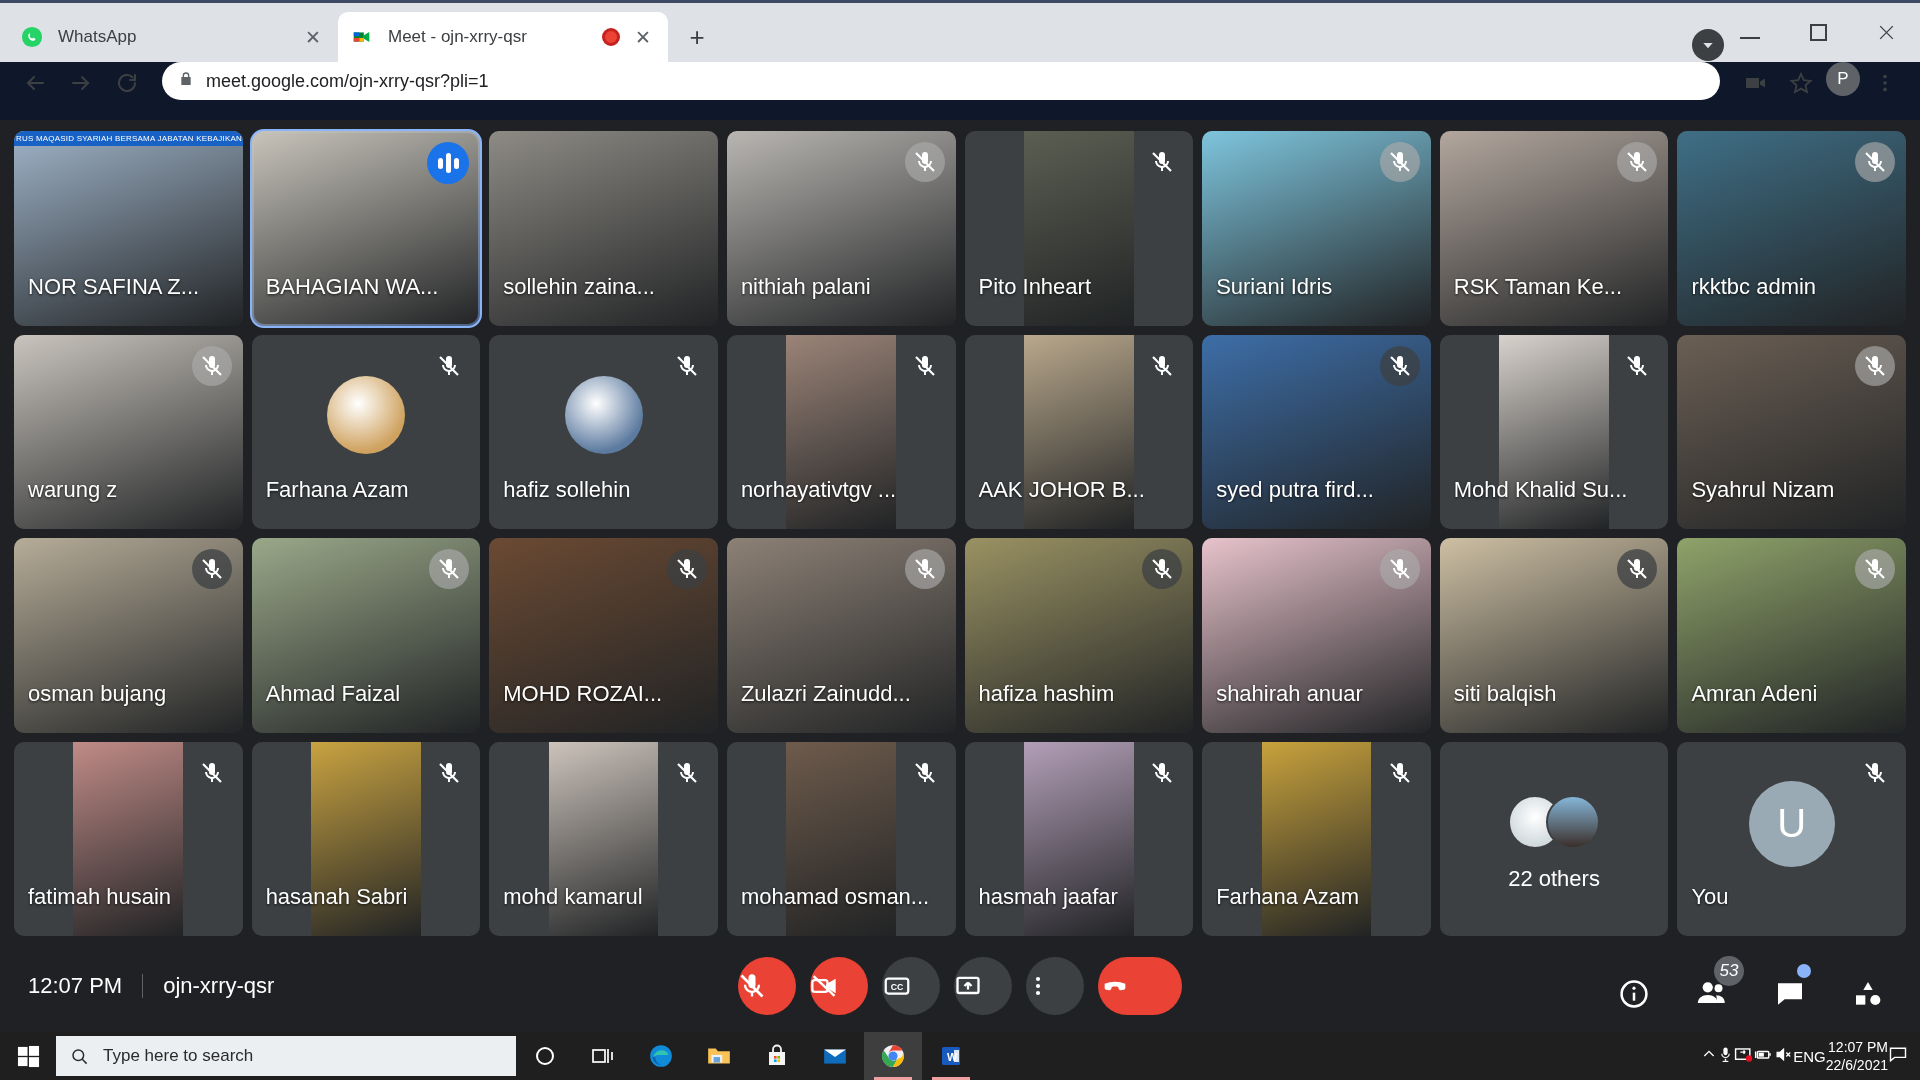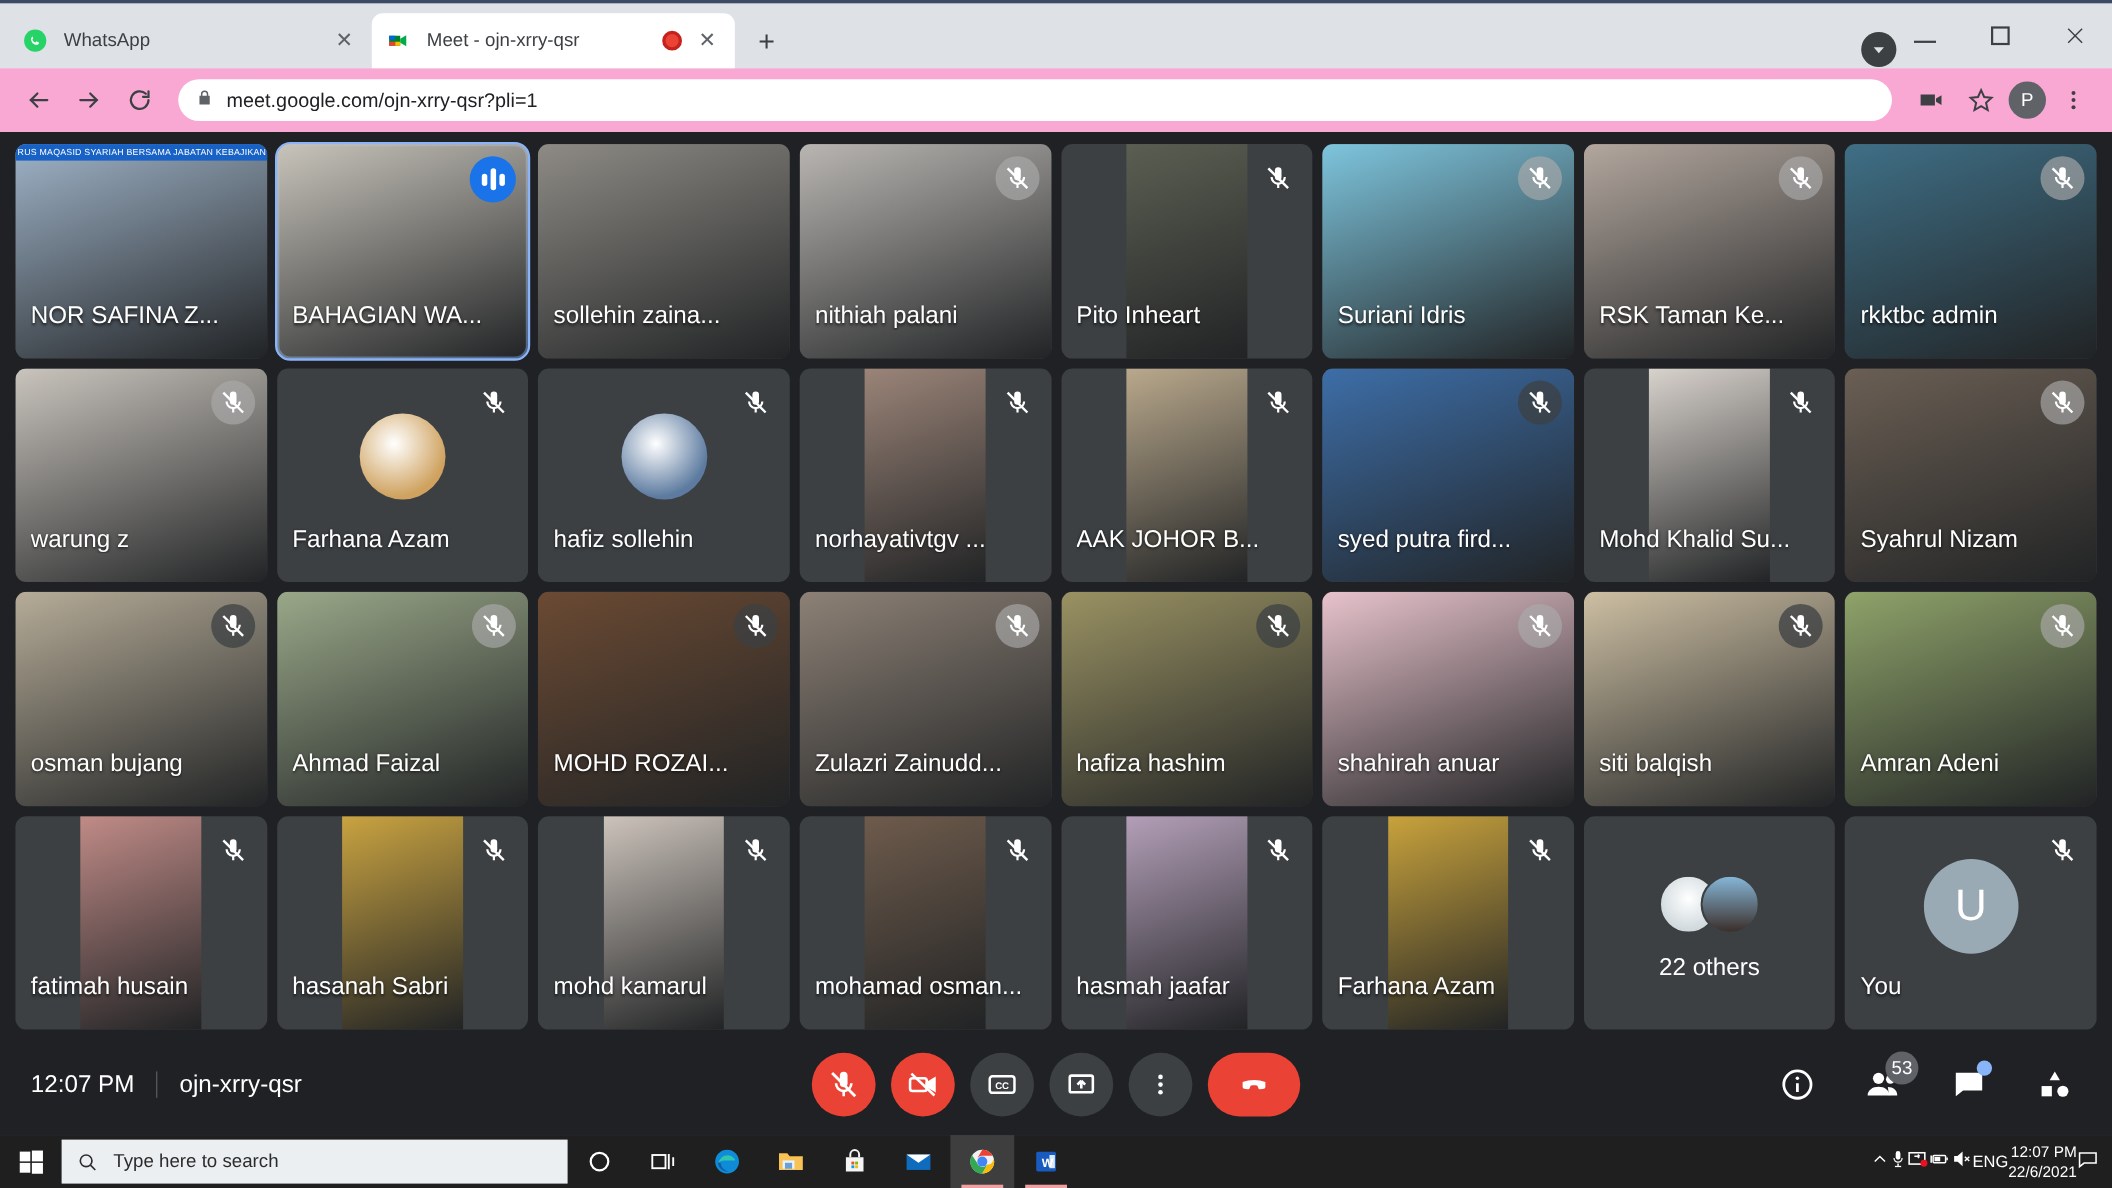--- a/index.html
+++ b/index.html
@@ -22,21 +22,21 @@
   .tab-rec { width: 18px; height: 18px; border-radius: 50%; background: #ea4335; border: 3px solid #c5221f; margin-right: 10px; flex: 0 0 18px; }
   .tab-close { width: 26px; height: 26px; display: flex; align-items: center; justify-content: center; font-size: 19px; color: #5f6368; flex: 0 0 26px; }
   .newtab { width: 34px; height: 34px; margin-left: 12px; margin-bottom: 8px; display: flex; align-items: center; justify-content: center; font-size: 26px; color: #3c4043; font-weight: 300; }
 
   .wincontrols { position: absolute; right: 0; top: 0; height: 59px; display: flex; }
   .wincontrol { width: 68px; height: 59px; display: flex; align-items: center; justify-content: center; }
   .wc-min { width: 20px; height: 2px; background: #3c4043; margin-top: 10px; }
   .wc-max { width: 17px; height: 17px; border: 2px solid #3c4043; }
   .dl-badge { position: absolute; right: 196px; top: 26px; width: 32px; height: 32px; border-radius: 50%; background: #3c4043; display: flex; align-items: center; justify-content: center; }
 
-  .toolbar { height: 58px; display: flex; align-items: center; padding: 16px 14px; background: #f9a8d4; gap: 4px; }
+  .toolbar { height: 58px; display: flex; align-items: flex-start; padding: 0 14px; background: #0f172a; gap: 4px; }
   .tb-btn { width: 42px; height: 42px; display: flex; align-items: center; justify-content: center; color: #3c4043; }
   .omnibox { flex: 1; height: 38px; background: #ffffff; border-radius: 19px; display: flex; align-items: center; padding: 0 16px; margin: 0 10px; gap: 12px; }
   .omnibox-url { font-size: 18px; color: #202124; }
   .profile-avatar { width: 34px; height: 34px; border-radius: 50%; background: #5f6368; color: #fff; display: flex; align-items: center; justify-content: center; font-size: 17px; }
 
   
   .meet { flex: 1; background: #202124; display: flex; flex-direction: column; }
   .grid { flex: 1; display: grid; grid-template-columns: repeat(8, 1fr); grid-template-rows: repeat(4, 1fr); gap: 9px; padding: 11px 14px 4px 14px; }
 
   .tile { position: relative; border-radius: 10px; overflow: hidden; background: #3c4043; display: flex; align-items: center; justify-content: center; }
@@ -56,25 +56,25 @@
   .others-avatars { display: flex; margin-bottom: 34px; }
   .others-avatars span { width: 54px; height: 54px; border-radius: 50%; border: 2px solid #3c4043; }
   .others-avatars span:nth-child(2) { margin-left: -16px; }
   .others-label { position: absolute; bottom: 44px; width: 100%; text-align: center; color: #fff; font-size: 22px; }
 
   
   .bottombar { height: 92px; display: flex; align-items: center; padding: 0 28px; position: relative; }
   .meetinfo { display: flex; align-items: center; gap: 20px; color: #fff; font-size: 22px; }
   .meetinfo .sep { width: 1px; height: 24px; background: #5f6368; }
   .controls { position: absolute; left: 50%; transform: translateX(-50%); display: flex; align-items: center; gap: 14px; }
-  .ctrl { width: 58px; height: 58px; border-radius: 50%; background: #3c4043; display: flex; align-items: center; justify-content: center; }
+  .ctrl { width: 58px; height: 58px; border-radius: 50%; background: #3c4043; display: flex; align-items: center; }
   .ctrl.danger { background: #ea4335; }
   .ctrl.hangup { width: 84px; border-radius: 29px; background: #ea4335; }
   .rightctrls { margin-left: auto; display: flex; align-items: center; gap: 30px; }
-  .ricon { width: 48px; height: 48px; display: flex; align-items: center; justify-content: center; position: relative; }
+  .ricon { width: 48px; height: 48px; display: flex; align-items: flex-end; justify-content: center; position: relative; font-style: italic; }
   .count-badge { position: absolute; top: -6px; right: -8px; min-width: 30px; height: 30px; border-radius: 15px; background: #5f6368; color: #fff; font-size: 17px; display: flex; align-items: center; justify-content: center; padding: 0 5px; }
   .dot-badge { position: absolute; top: 2px; right: 3px; width: 14px; height: 14px; border-radius: 50%; background: #8ab4f8; }
 
   
   .taskbar { height: 48px; background: #1f1f1f; display: flex; align-items: center; }
   .start { width: 56px; height: 48px; display: flex; align-items: center; justify-content: center; }
   .searchbox { width: 460px; height: 40px; background: #eceff1; display: flex; align-items: center; gap: 14px; padding: 12px 14px; }
   .searchbox span { font-size: 17px; color: #2b2b2b; }
   .tb-apps { display: flex; align-items: center; height: 48px; }
   .tb-app { width: 58px; height: 48px; display: flex; align-items: center; justify-content: center; position: relative; }

